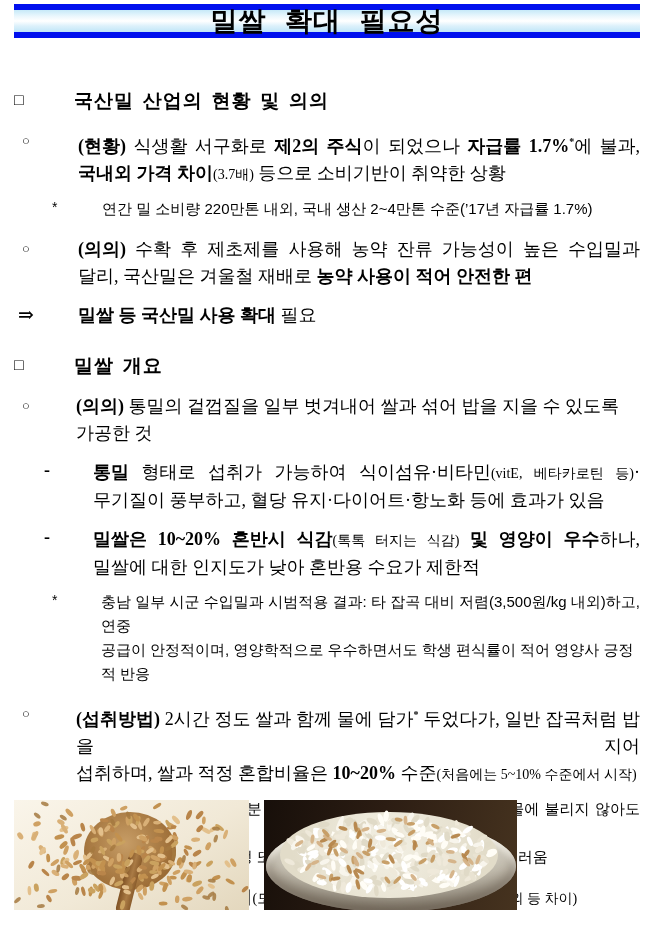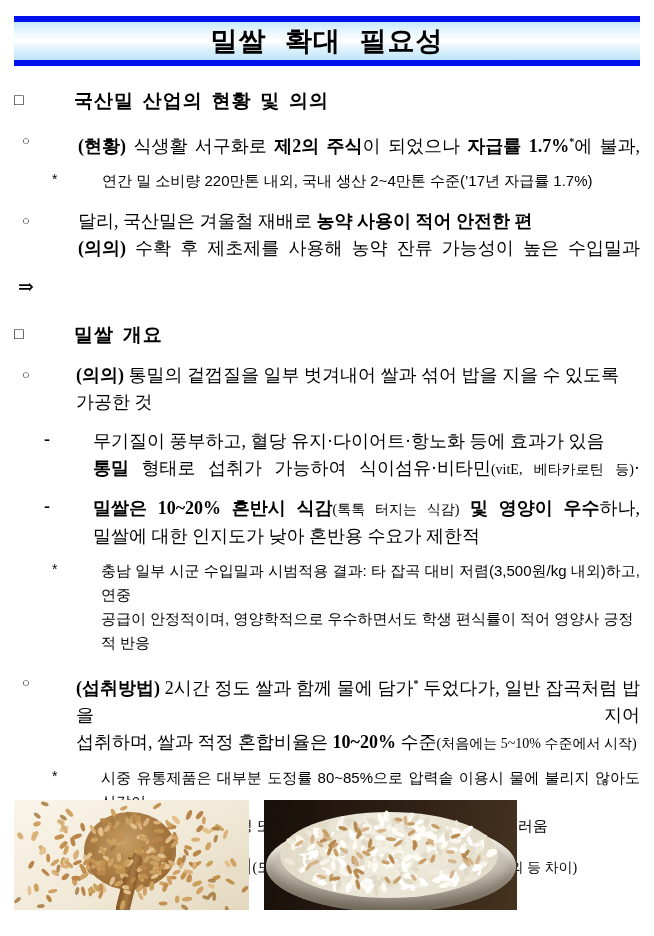--- a/index.html
+++ b/index.html
@@ -7,21 +7,21 @@
     --ink:#000000;
   }
   *{margin:0;padding:0;box-sizing:border-box;}
   html,body{background:#ffffff;}
   body{
     width:654px;height:936px;overflow:hidden;position:relative;
     font-family:"Liberation Serif","DejaVu Serif",serif;color:var(--ink);
   }
   
   .banner{
-    position:absolute;left:14px;top:16px;width:626px;height:50px;
+    position:absolute;left:14px;top:4px;width:626px;height:34px;
     border-top:6px solid var(--banner-border);border-bottom:6px solid var(--banner-border);
     background:linear-gradient(180deg,var(--banner-top) 0%,#eaf7fd 28%,var(--banner-mid) 50%,#ddf1fb 72%,var(--banner-bottom) 100%);
     display:flex;align-items:center;justify-content:center;
   }
   .banner h1{
     font-family:"Liberation Sans","DejaVu Sans",sans-serif;
     font-size:27px;font-weight:bold;letter-spacing:1px;word-spacing:10px;color:#000;
   }
   
   .doc{position:absolute;left:14px;top:64px;width:626px;}
@@ -88,57 +88,59 @@
     <div class="block section">
       <span class="marker">□</span>
       <div class="content">
         <div class="line"><span class="">국산밀 산업의 현황 및 의의</span></div>
       </div>
     </div>
     <div class="block bullet">
       <span class="marker">○</span>
       <div class="content">
         <div class="line jl"><span class="b ">(현황)</span><span class=""> 식생활 서구화로 </span><span class="b ">제2의 주식</span><span class="">이 되었으나 </span><span class="b ">자급률 1.7%</span><span class="sup">*</span><span class="">에 불과,</span></div>
+        <div class="line"><span class="b ">국내외 가격 차이</span><span class="sm ">(3.7배)</span><span class=""> 등으로 소비기반이 취약한 상황</span></div>
       </div>
     </div>
     <div class="block footnote">
       <span class="marker">*</span>
       <div class="content">
         <div class="line"><span class="">연간 밀 소비량 220만톤 내외, 국내 생산 2~4만톤 수준(’17년 자급률 1.7%)</span></div>
       </div>
     </div>
     <div class="block bullet">
       <span class="marker">○</span>
       <div class="content">
+        <div class="line jl"><span class="b ">(의의)</span><span class=""> 수확 후 제초제를 사용해 농약 잔류 가능성이 높은 수입밀과</span></div>
         <div class="line"><span class="">달리, 국산밀은 겨울철 재배로 </span><span class="b ">농약 사용이 적어 안전한 편</span></div>
-        <div class="line jl"><span class="b ">(의의)</span><span class=""> 수확 후 제초제를 사용해 농약 잔류 가능성이 높은 수입밀과</span></div>
       </div>
     </div>
     <div class="block arrow">
       <span class="marker">⇒</span>
       <div class="content">
+        <div class="line"><span class="b ">밀쌀 등 국산밀 사용 확대</span><span class=""> 필요</span></div>
       </div>
     </div>
     <div class="block section">
       <span class="marker">□</span>
       <div class="content">
         <div class="line"><span class="">밀쌀 개요</span></div>
       </div>
     </div>
     <div class="block bullet">
       <span class="marker">○</span>
       <div class="content">
         <div class="line"><span class="b ">(의의)</span><span class=""> 통밀의 겉껍질을 일부 벗겨내어 쌀과 섞어 밥을 지을 수 있도록 가공한 것</span></div>
       </div>
     </div>
     <div class="block dash">
       <span class="marker">-</span>
       <div class="content">
+        <div class="line jl"><span class="b ">통밀</span><span class=""> 형태로 섭취가 가능하여 식이섬유·비타민</span><span class="sm ">(vitE, 베타카로틴 등)</span><span class="">·</span></div>
         <div class="line"><span class="">무기질이 풍부하고, 혈당 유지·다이어트·항노화 등에 효과가 있음</span></div>
-        <div class="line jl"><span class="b ">통밀</span><span class=""> 형태로 섭취가 가능하여 식이섬유·비타민</span><span class="sm ">(vitE, 베타카로틴 등)</span><span class="">·</span></div>
       </div>
     </div>
     <div class="block dash">
       <span class="marker">-</span>
       <div class="content">
         <div class="line jl"><span class="b ">밀쌀은 10~20% 혼반시 식감</span><span class="sm ">(톡톡 터지는 식감)</span><span class=""> </span><span class="b ">및 영양이 우수</span><span class="">하나,</span></div>
         <div class="line"><span class="">밀쌀에 대한 인지도가 낮아 혼반용 수요가 제한적</span></div>
       </div>
     </div>
     <div class="block footnote">

